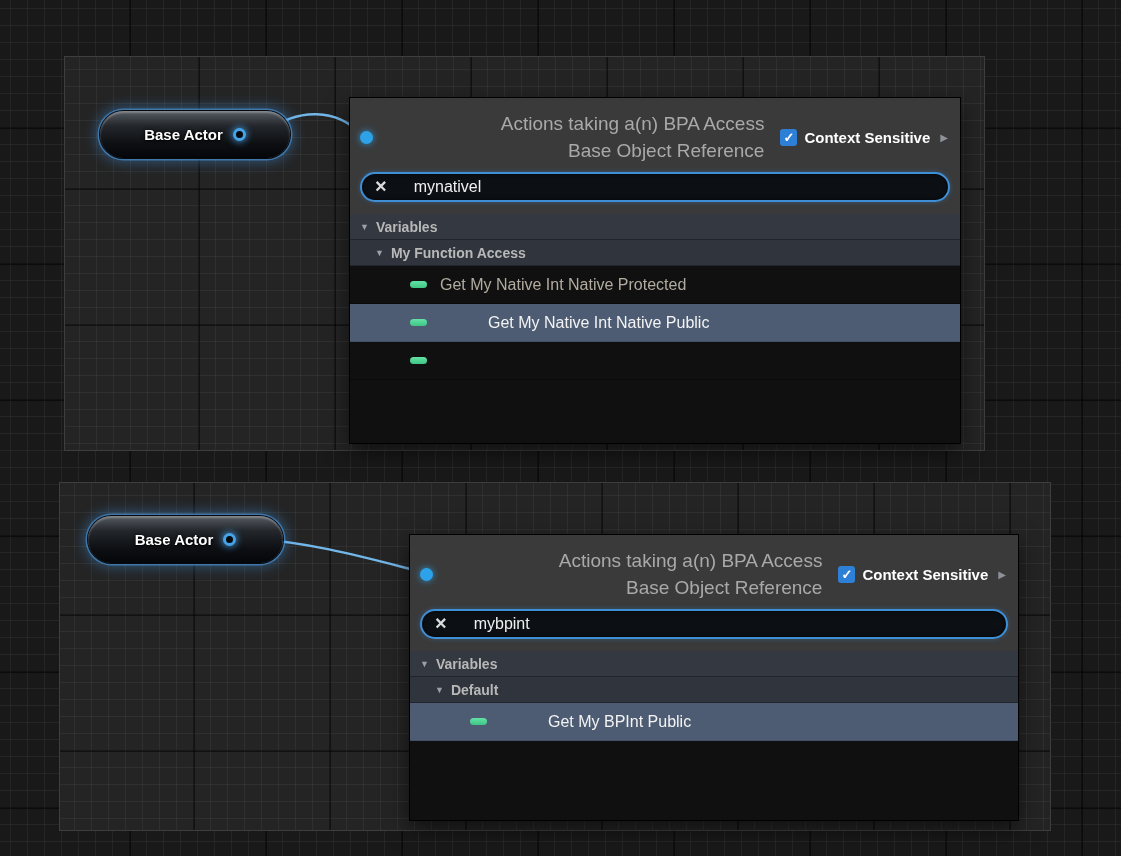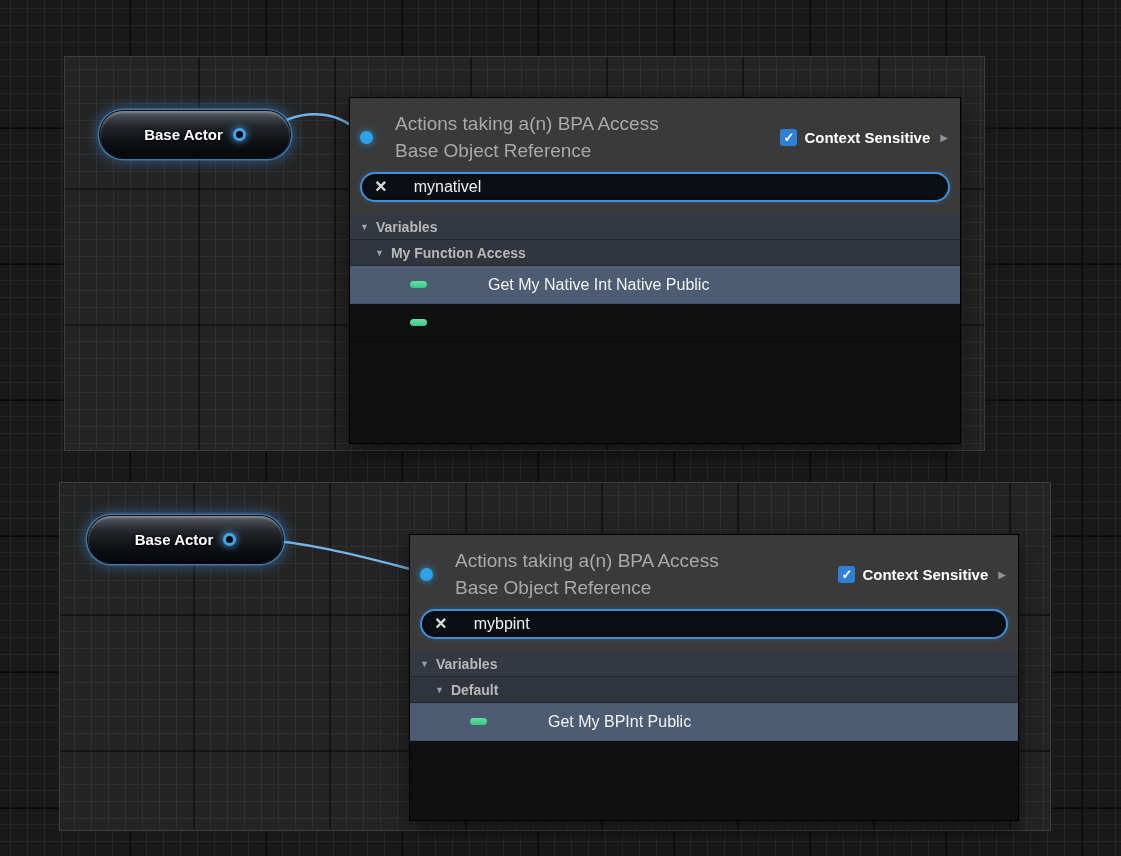--- a/index.html
+++ b/index.html
@@ -57,21 +57,21 @@
   
   .menu {
     position:absolute; z-index:3; display:flex; flex-direction:column;
     background:#101010;
     box-shadow:0 0 0 1px #000, 0 8px 22px rgba(0,0,0,.6);
   }
   .menu-top { left:350px; top:98px; width:610px; height:345px; }
   .menu-bottom { left:410px; top:535px; width:608px; height:285px; }
 
   .menu-header { background:#3a3a3a; padding:12px 10px; }
-  .header-row { display:flex; align-items:center; gap:22px; }
+  .header-row { display:flex; align-items:center; gap:16px;text-align:right; }
   .menu-dot {
     flex:0 0 auto; width:13px; height:13px; border-radius:50%;
     background:#2da2e8; box-shadow:0 0 7px rgba(45,162,232,.85);
   }
   .menu-title { flex:1 1 auto; }
   .title-line { font-size:19px; line-height:27px; color:#a9a9a9; }
   .ctx { flex:0 0 auto; display:flex; align-items:center; gap:7px; padding-right:2px; }
   .checkbox {
     width:17px; height:17px; border-radius:3px; background:#2e7fd6;
     color:#fff; font-size:13px; font-weight:bold;
@@ -153,20 +153,24 @@
     </div>
     <div class="list">
       <div class="cat lvl0">
         <span class="tri">▼</span>
         <span class="cat-label">Variables</span>
       </div>
       <div class="cat lvl1">
         <span class="tri">▼</span>
         <span class="cat-label">My Function Access</span>
       </div>
+      <div class="item">
+        <span class="pill"></span>
+        <span class="item-label">Get My Native Int Native Protected</span>
+      </div>
       <div class="item sel">
         <span class="pill"></span>
         <span class="item-label">Get My Native Int Native Public</span>
       </div>
       <div class="item">
         <span class="pill"></span>
       </div>
     </div>
   </div>
 

